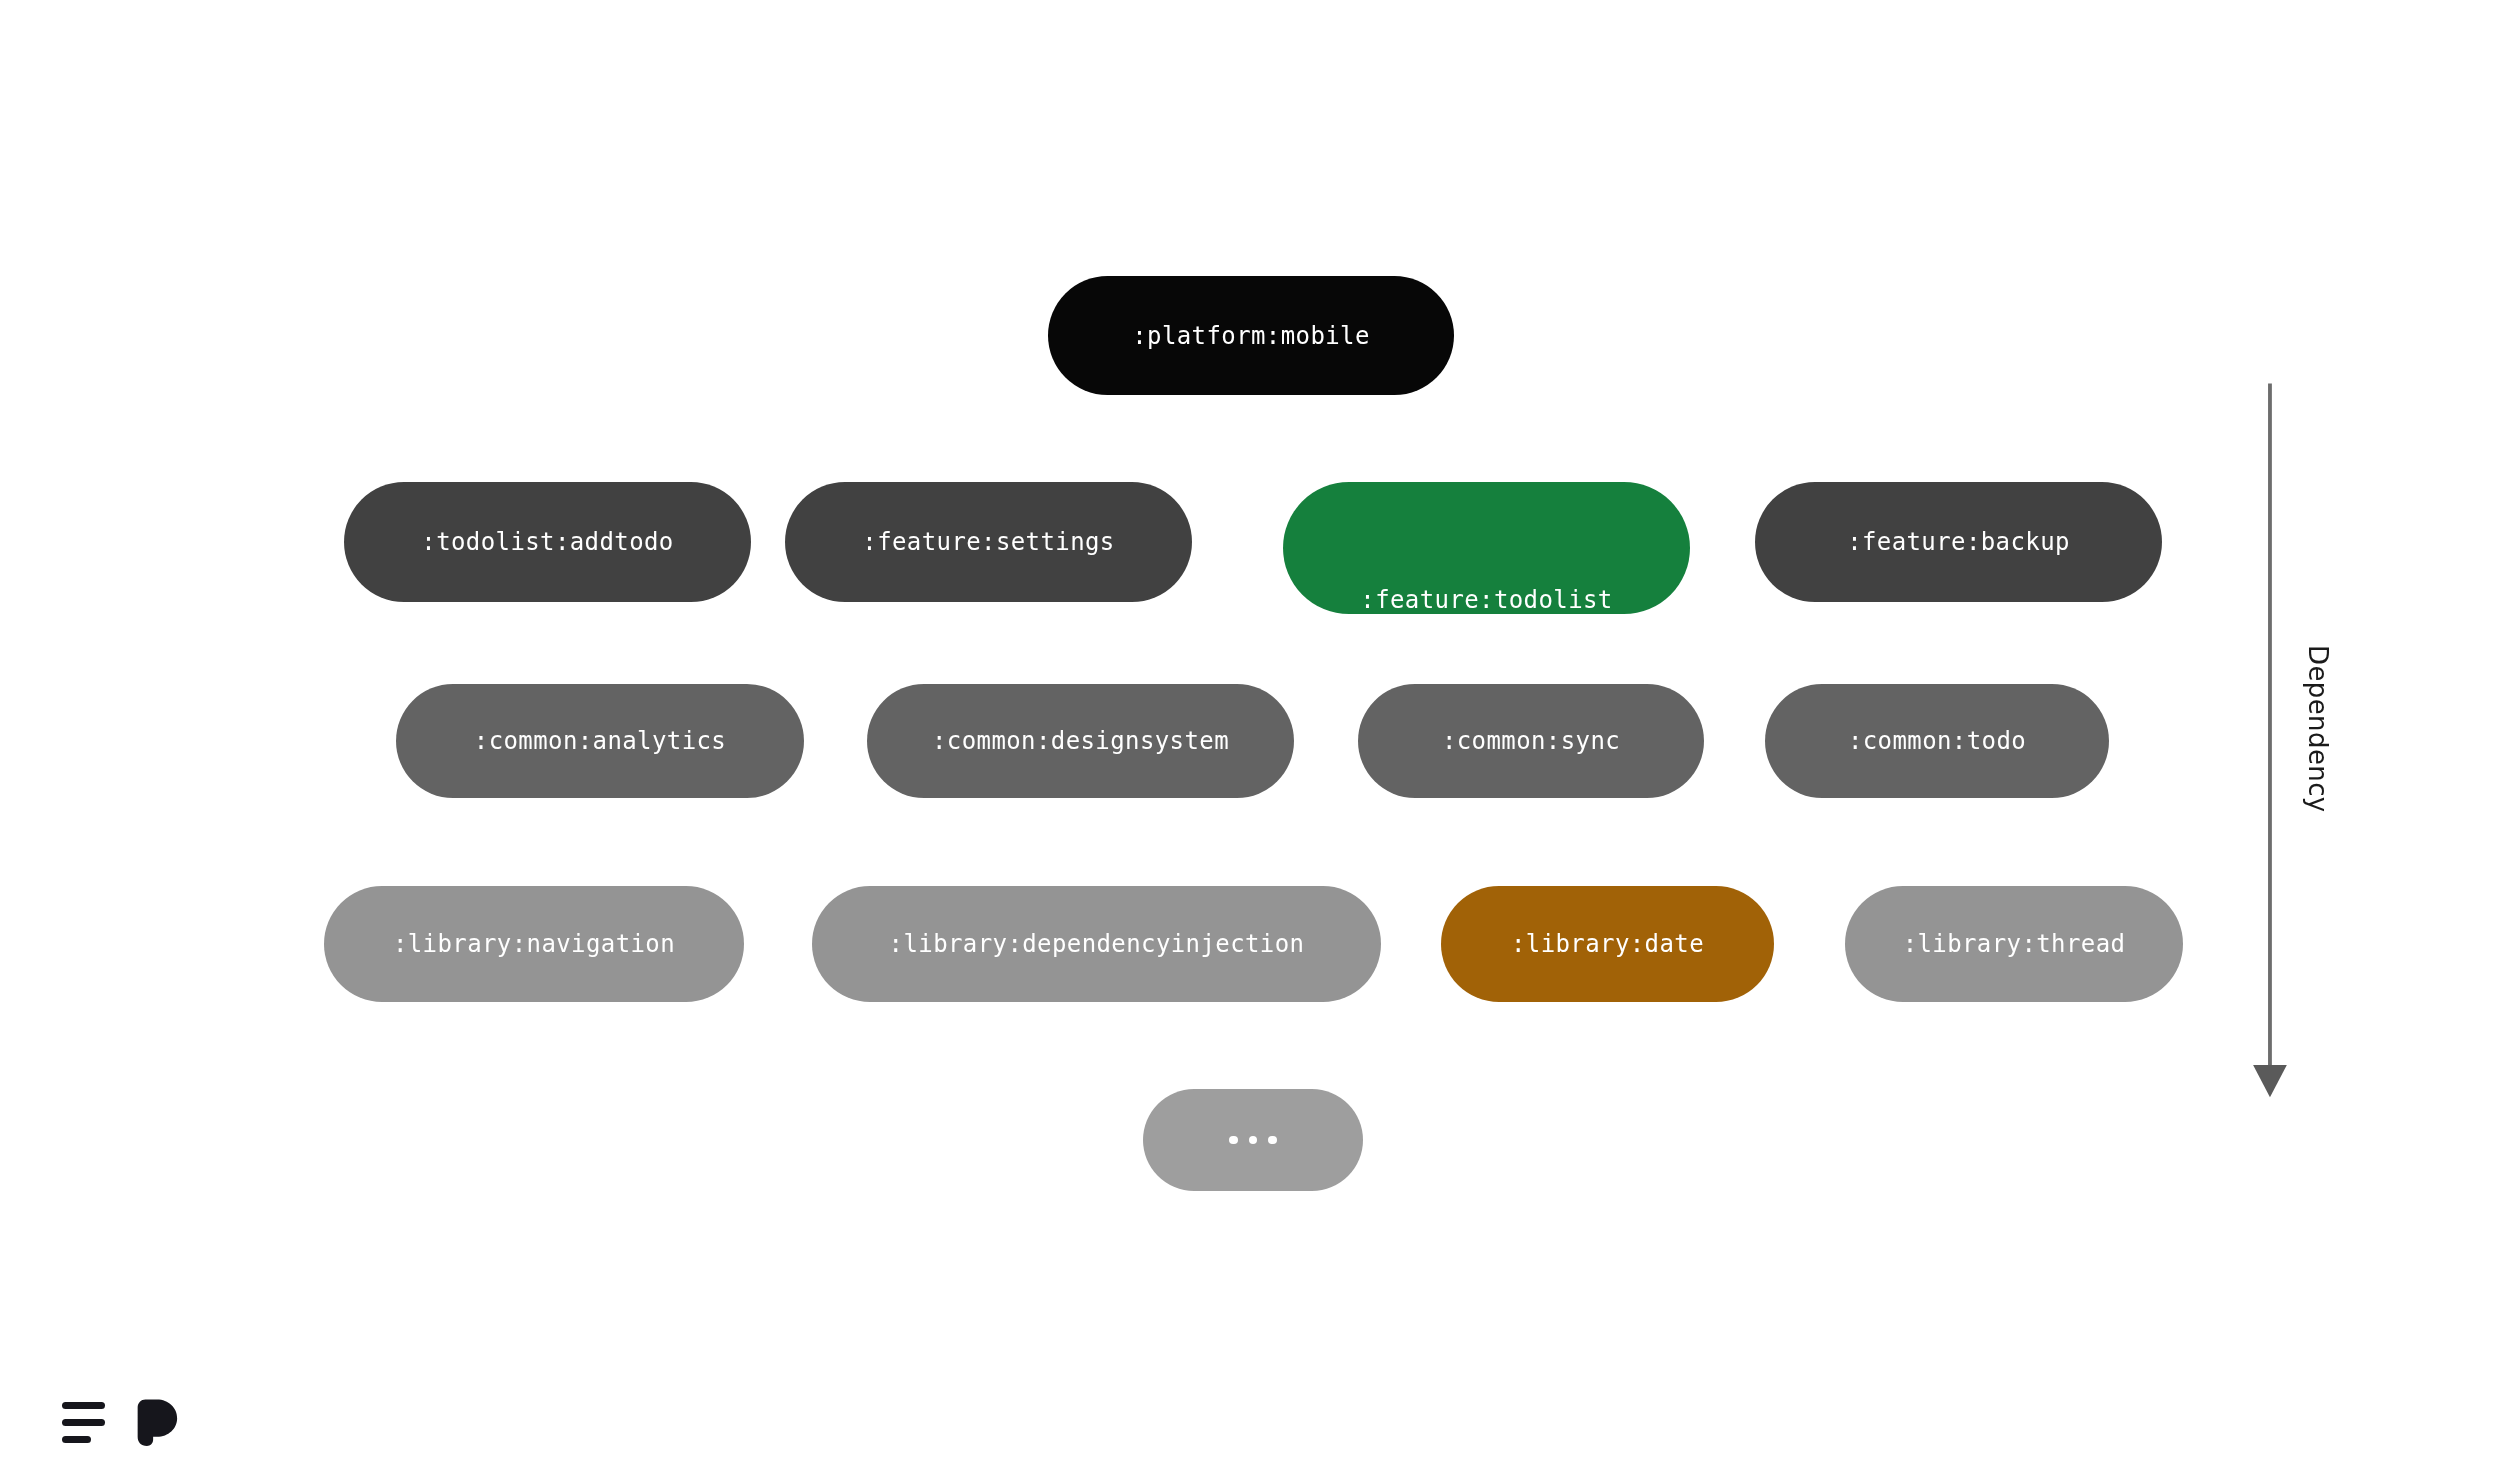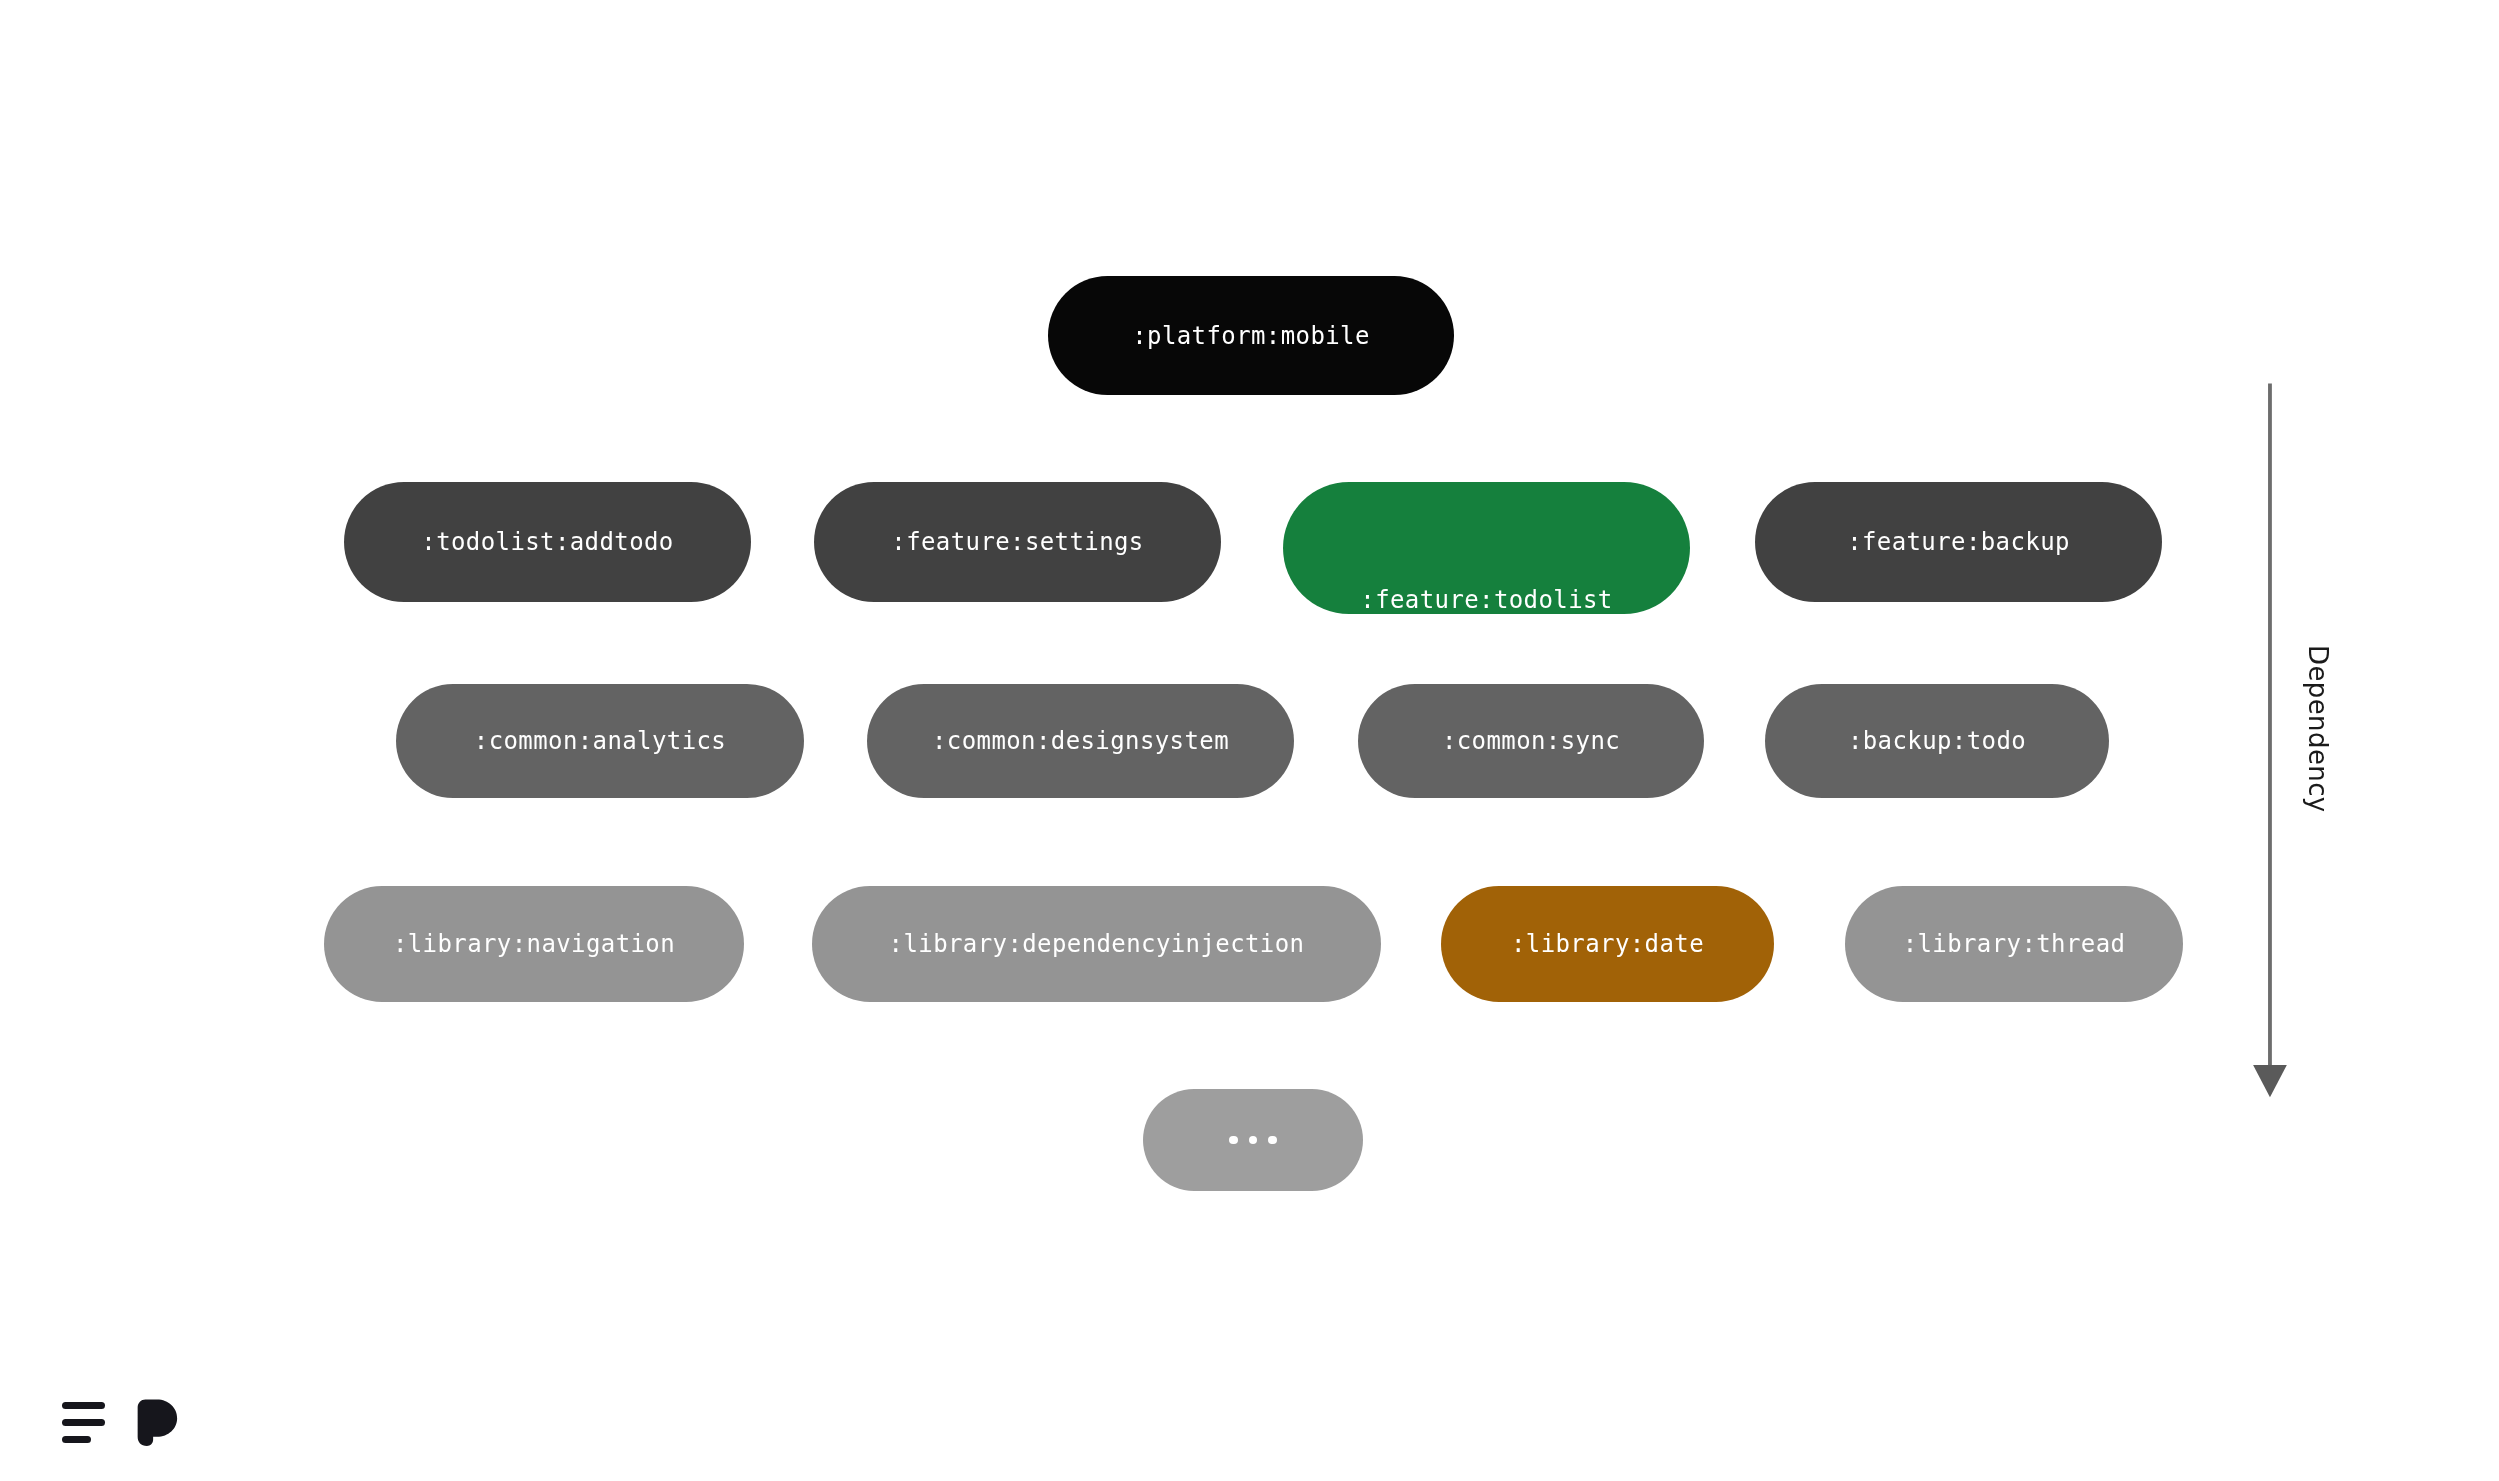--- a/index.html
+++ b/index.html
@@ -111,40 +111,40 @@
 
 <div id="slide">
 
   <div id="nodes">
       <div class="pill platform" style="left: 1048px; top: 276px; width: 406px; height: 119px; background: rgb(7, 7, 7);">
         <span>:platform:mobile</span>
       </div>
       <div class="pill feature" style="left: 344px; top: 482px; width: 407px; height: 120px; background: rgb(65, 65, 65);">
         <span>:todolist:addtodo</span>
       </div>
-      <div class="pill feature" style="left: 814px; top: 482px; width: 407px; height: 120px; background: rgb(65, 65, 65);">
+      <div class="pill feature" style="left: 785px; top: 482px; width: 407px; height: 120px; background: rgb(65, 65, 65);">
         <span>:feature:settings</span>
       </div>
       <div class="pill feature" style="left: 1283px; top: 482px; width: 407px; height: 132px; background: #15803d; align-items: flex-end;">
         <span>:feature:todolist</span>
       </div>
       <div class="pill feature" style="left: 1755px; top: 482px; width: 407px; height: 120px; background: rgb(65, 65, 65);">
         <span>:feature:backup</span>
       </div>
       <div class="pill common" style="left: 396px; top: 684px; width: 408px; height: 114px; background: rgb(99, 99, 99);">
         <span>:common:analytics</span>
       </div>
       <div class="pill common" style="left: 867px; top: 684px; width: 427px; height: 114px; background: rgb(99, 99, 99);">
         <span>:common:designsystem</span>
       </div>
       <div class="pill common" style="left: 1358px; top: 684px; width: 346px; height: 114px; background: rgb(99, 99, 99);">
         <span>:common:sync</span>
       </div>
       <div class="pill common" style="left: 1765px; top: 684px; width: 344px; height: 114px; background: rgb(99, 99, 99);">
-        <span>:backup:todo</span>
+        <span>:common:todo</span>
       </div>
       <div class="pill library" style="left: 324px; top: 886px; width: 420px; height: 116px; background: rgb(148, 148, 148);">
         <span>:library:navigation</span>
       </div>
       <div class="pill library" style="left: 812px; top: 886px; width: 569px; height: 116px; background: rgb(148, 148, 148);">
         <span>:library:dependencyinjection</span>
       </div>
       <div class="pill library" style="left: 1441px; top: 886px; width: 333px; height: 116px; background: #a16207;">
         <span>:library:date</span>
       </div>

